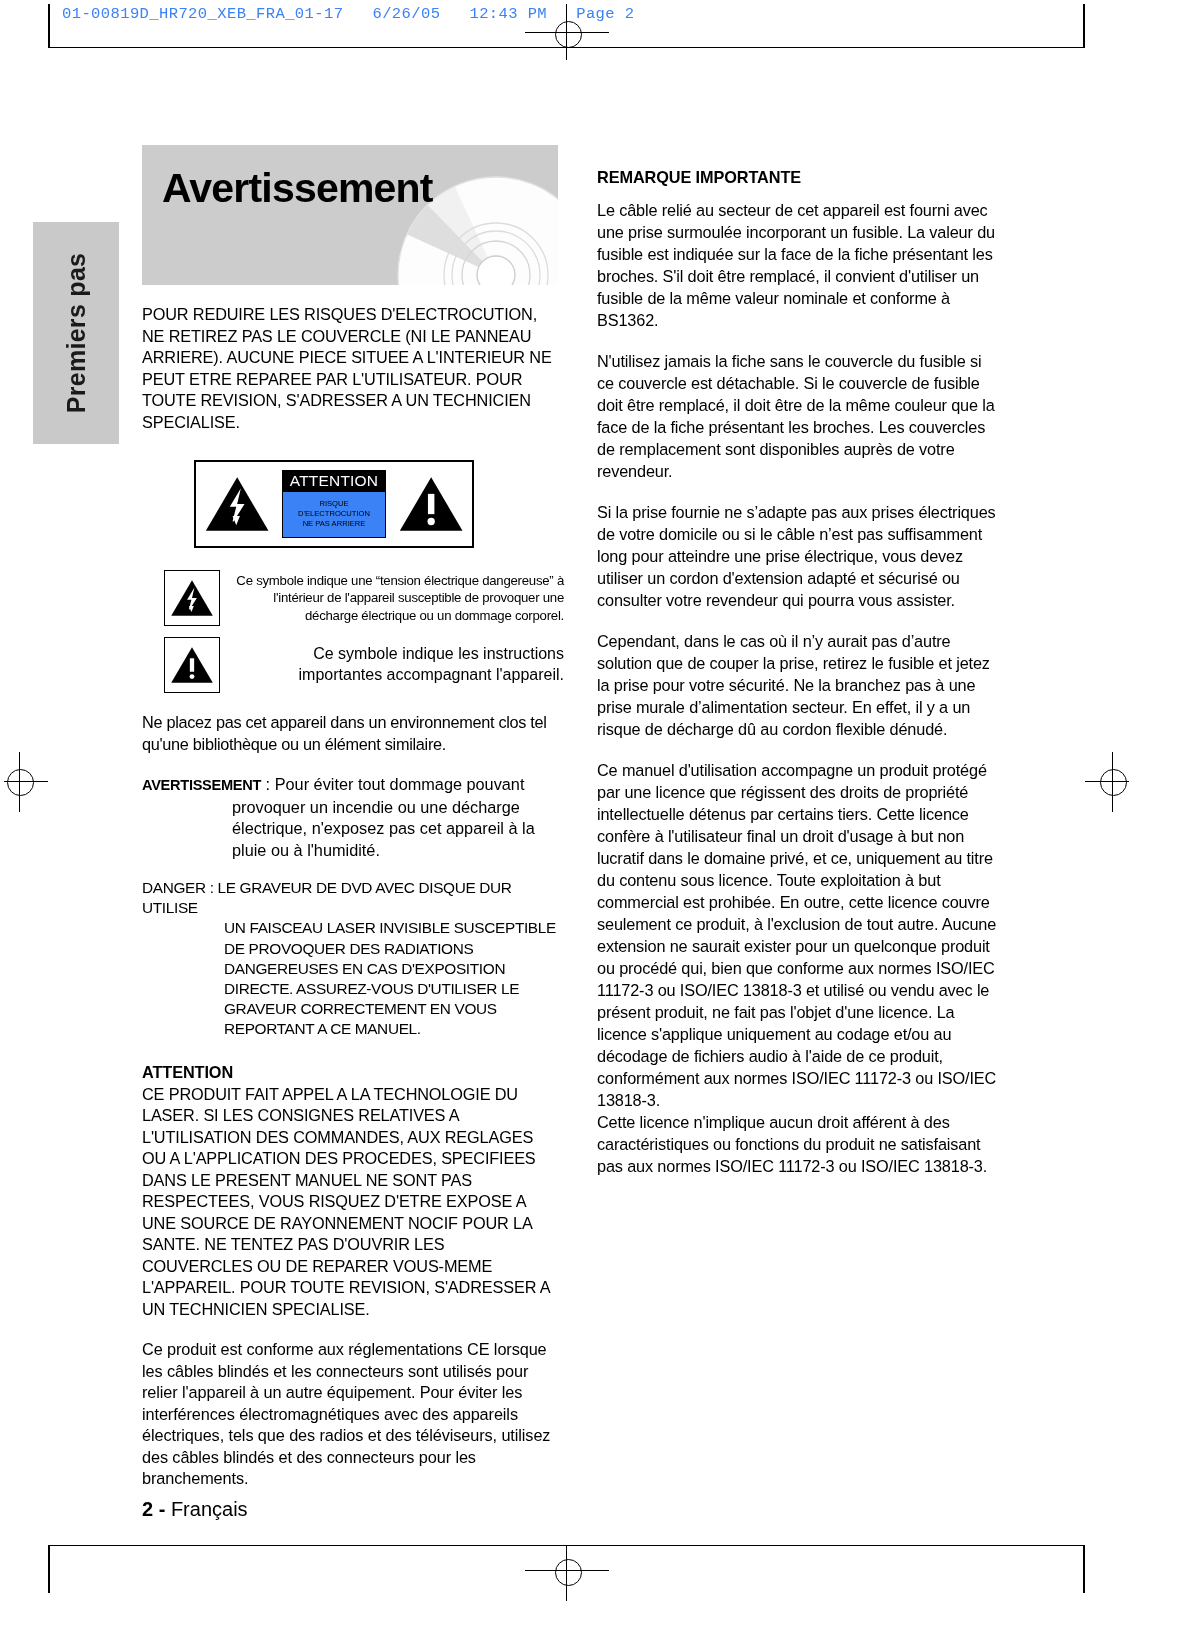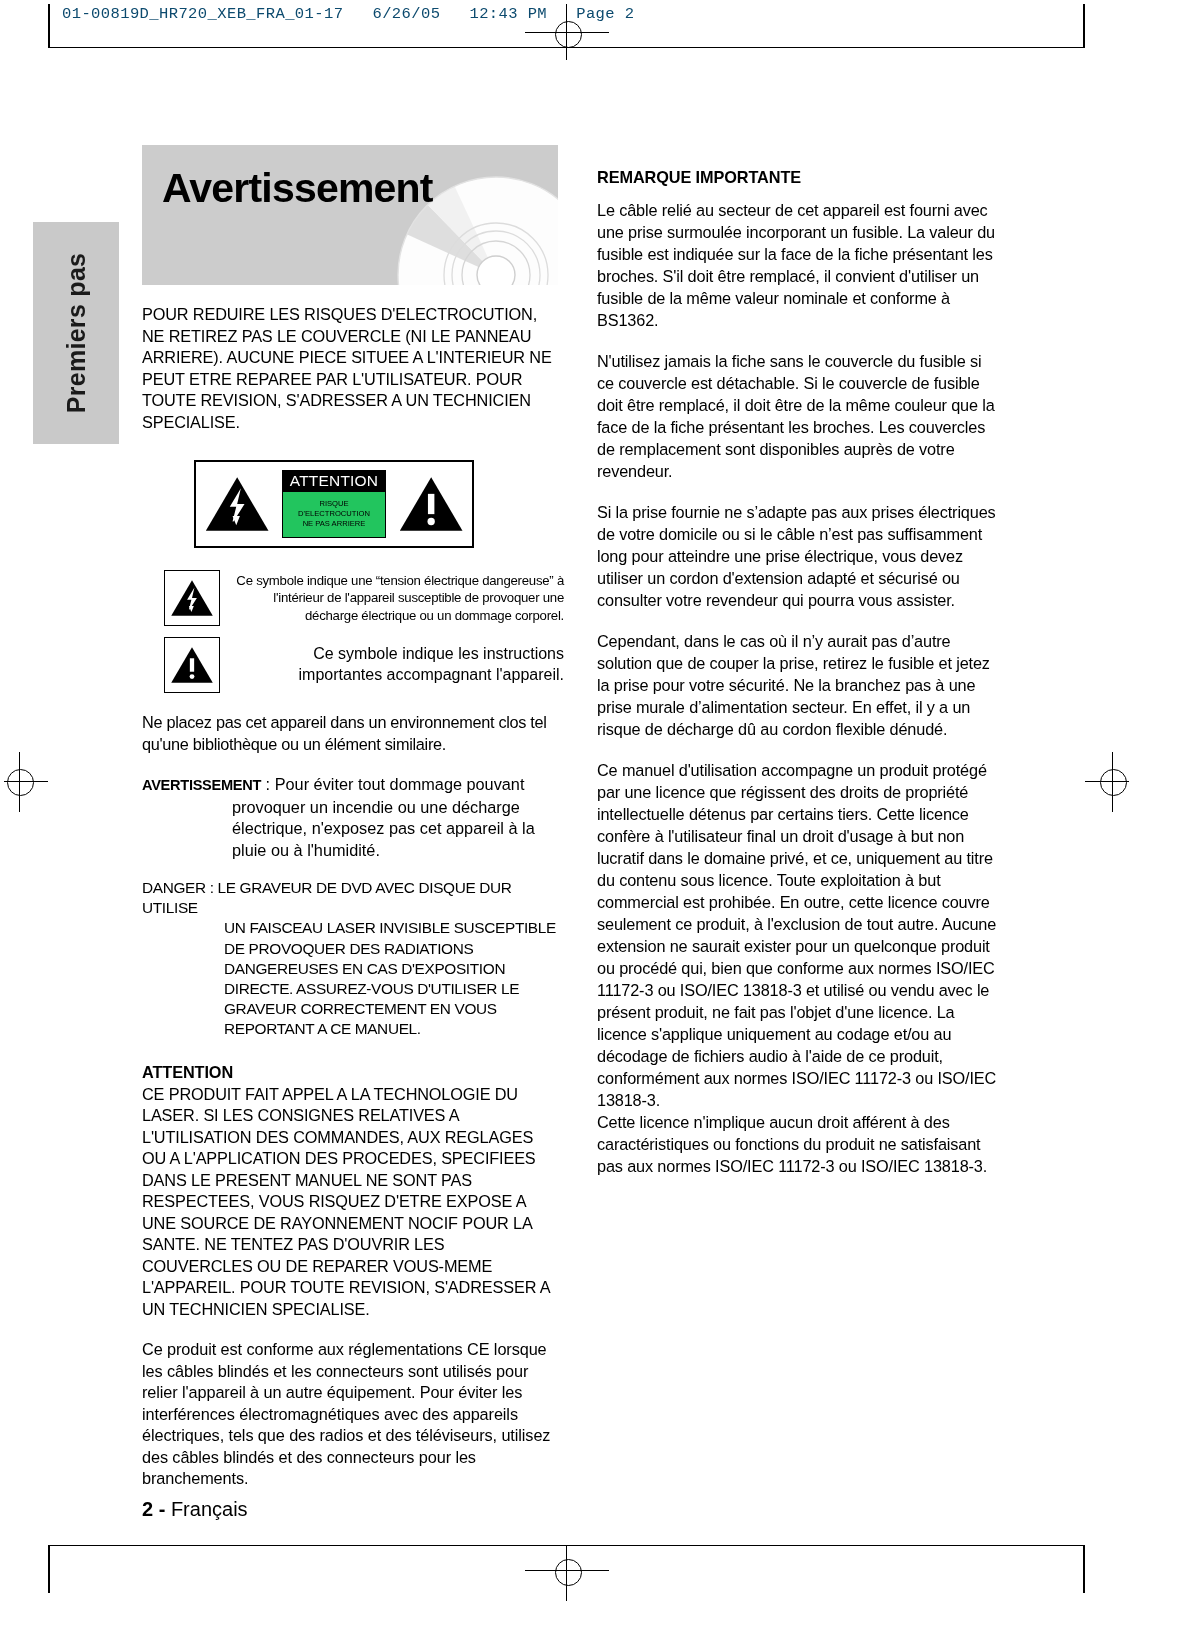--- a/index.html
+++ b/index.html
@@ -29,21 +29,21 @@
 
   
   .slug {
     position: absolute;
     left: 62px;
     top: 5px;
     font-family: "Liberation Mono", monospace;
     font-size: 15.5px;
     letter-spacing: 0.4px;
     white-space: pre;
-    color: #0c4a6e;
+    color: #3b82f6;
   }
 
   
   .side-tab {
     position: absolute;
     left: 33px;
     top: 222px;
     width: 86px;
     height: 222px;
     background: #c9c9c9;
@@ -134,21 +134,21 @@
   }
   .att-head {
     background: #000;
     color: #fff;
     text-align: center;
     font-size: 15.5px;
     padding: 1px 0 2px;
     letter-spacing: 0.2px;
   }
   .att-sub {
-    background: #22c55e;
+    background: #3b82f6;
     color: #000;
     text-align: center;
     font-size: 7.6px;
     line-height: 10px;
     padding: 7px 1px 8px;
   }
 
   
   .legend {
     margin: 22px 0 0 22px;

